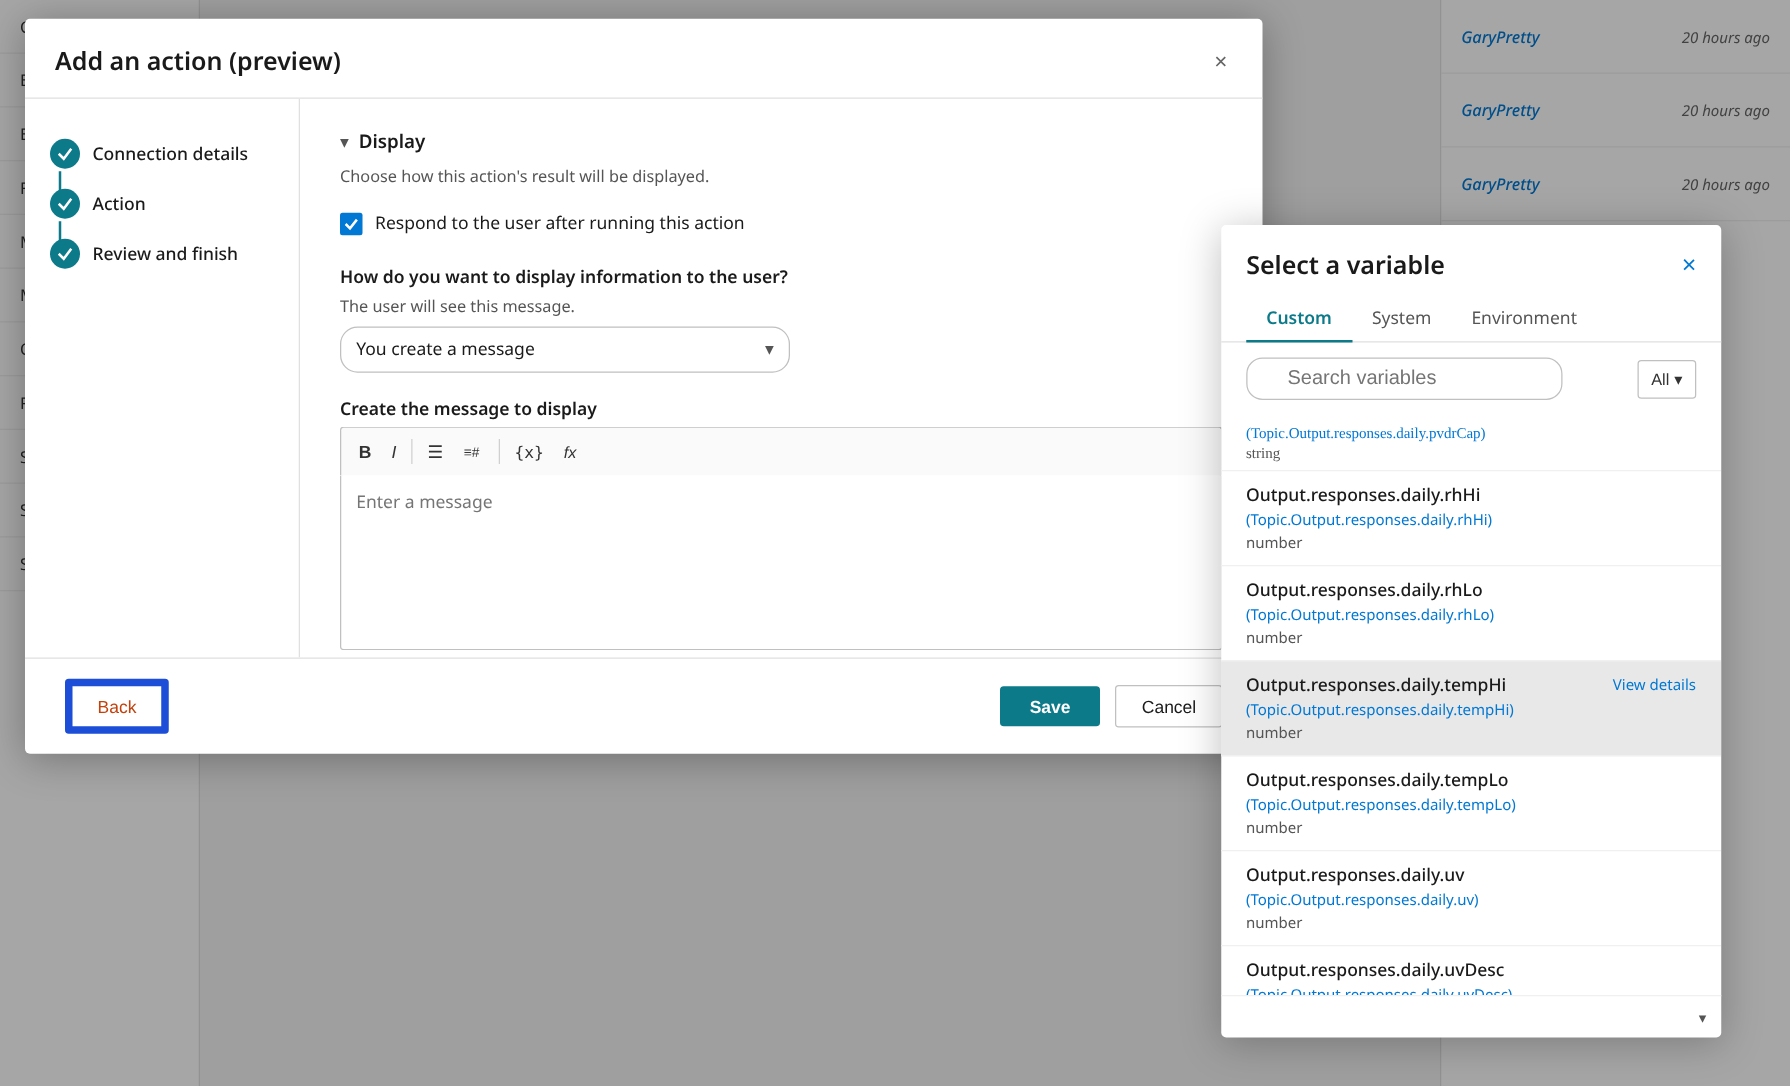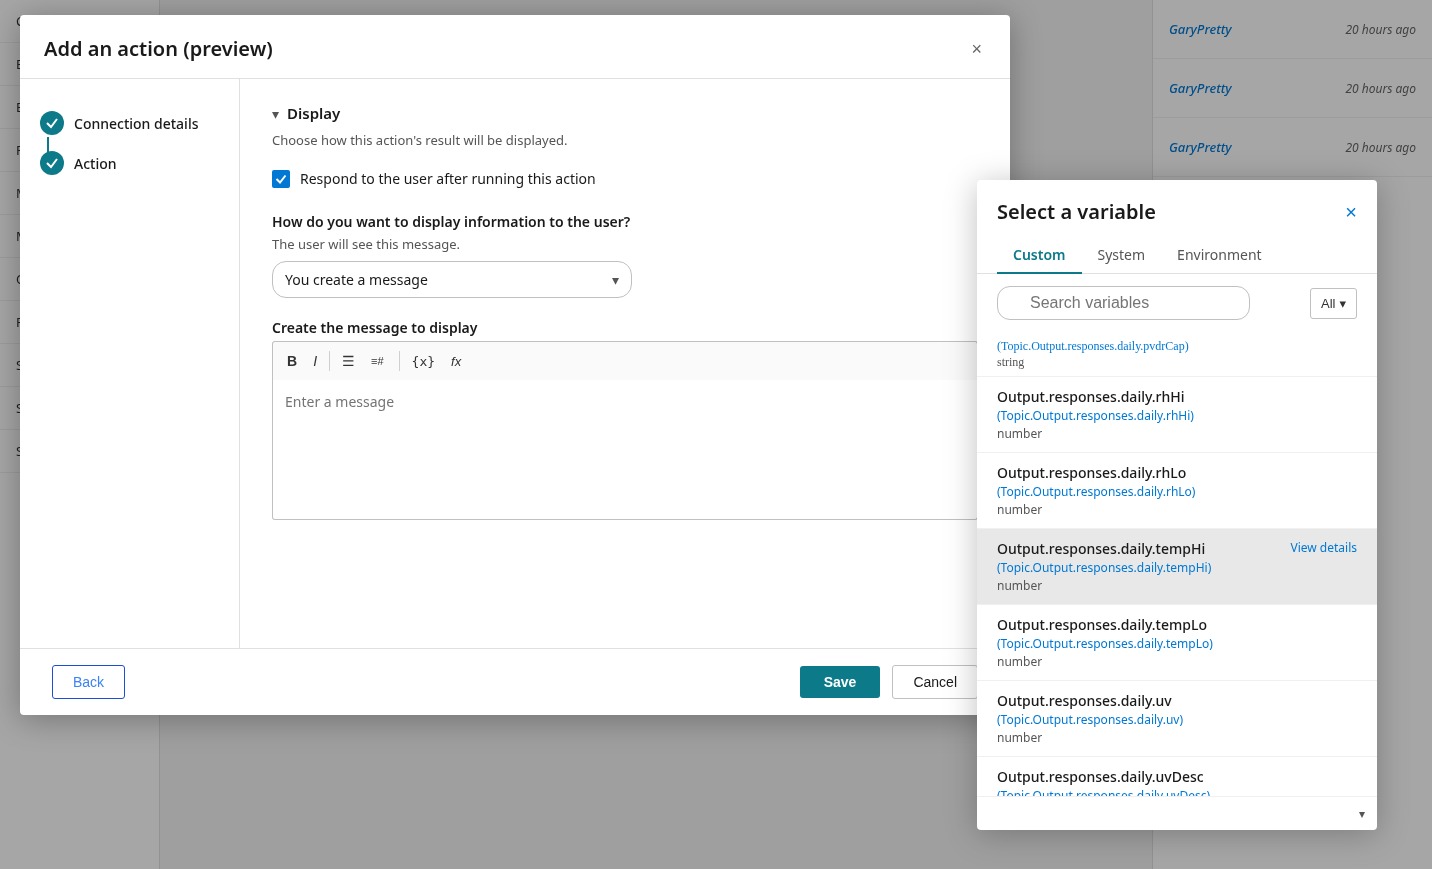--- a/index.html
+++ b/index.html
@@ -64,21 +64,21 @@
     }
     .bg-right-item .user { color: #0078d4; font-weight: 500; }
     .bg-right-item .time { color: #666; font-size: 12px; }
 
     
     .modal {
       position: absolute;
       left: 20px;
       top: 15px;
       width: 990px;
-      height: 700px;
+      height: 588px;
       background: #fff;
       border-radius: 4px;
       box-shadow: 0 4px 32px rgba(0,0,0,0.3);
       z-index: 10;
       display: flex;
       flex-direction: column;
     }
     .modal-header {
       display: flex;
       align-items: center;
@@ -276,26 +276,26 @@
     
     .modal-footer {
       padding: 16px 32px;
       border-top: 1px solid #e0e0e0;
       display: flex;
       align-items: center;
       gap: 12px;
     }
     .btn-back {
       padding: 8px 20px;
-      border: 1px solid #1d4ed8;
+      border: 6px solid #1d4ed8;
       background: #fff;
       border-radius: 3px;
       cursor: pointer;
       font-size: 14px;
-      color: #3b82f6;
+      color: #c2410c;
     }
     .btn-save {
       padding: 8px 24px;
       background: #0d7a8a;
       border: none;
       border-radius: 3px;
       cursor: pointer;
       font-size: 14px;
       color: #fff;
       font-weight: 600;
@@ -539,20 +539,28 @@
         </div>
         <span class="nav-label">Connection details</span>
       </div>
       <div class="nav-item">
         <div class="nav-check">
           <svg viewBox="0 0 14 14" fill="none">
             <polyline points="2,7 6,11 12,3" stroke="white" stroke-width="2" fill="none"></polyline>
           </svg>
         </div>
         <span class="nav-label">Action</span>
+      </div>
+      <div class="nav-item">
+        <div class="nav-check">
+          <svg viewBox="0 0 14 14" fill="none">
+            <polyline points="2,7 6,11 12,3" stroke="white" stroke-width="2" fill="none"></polyline>
+          </svg>
+        </div>
+        <span class="nav-label">Review and finish</span>
       </div>
     </div>
 
     <div class="modal-content">
       <div class="content-scroll">
 
         <div class="section-header">
           <span style="color:#555; font-size:14px;">▾</span>
           <span class="section-title">Display</span>
         </div>

